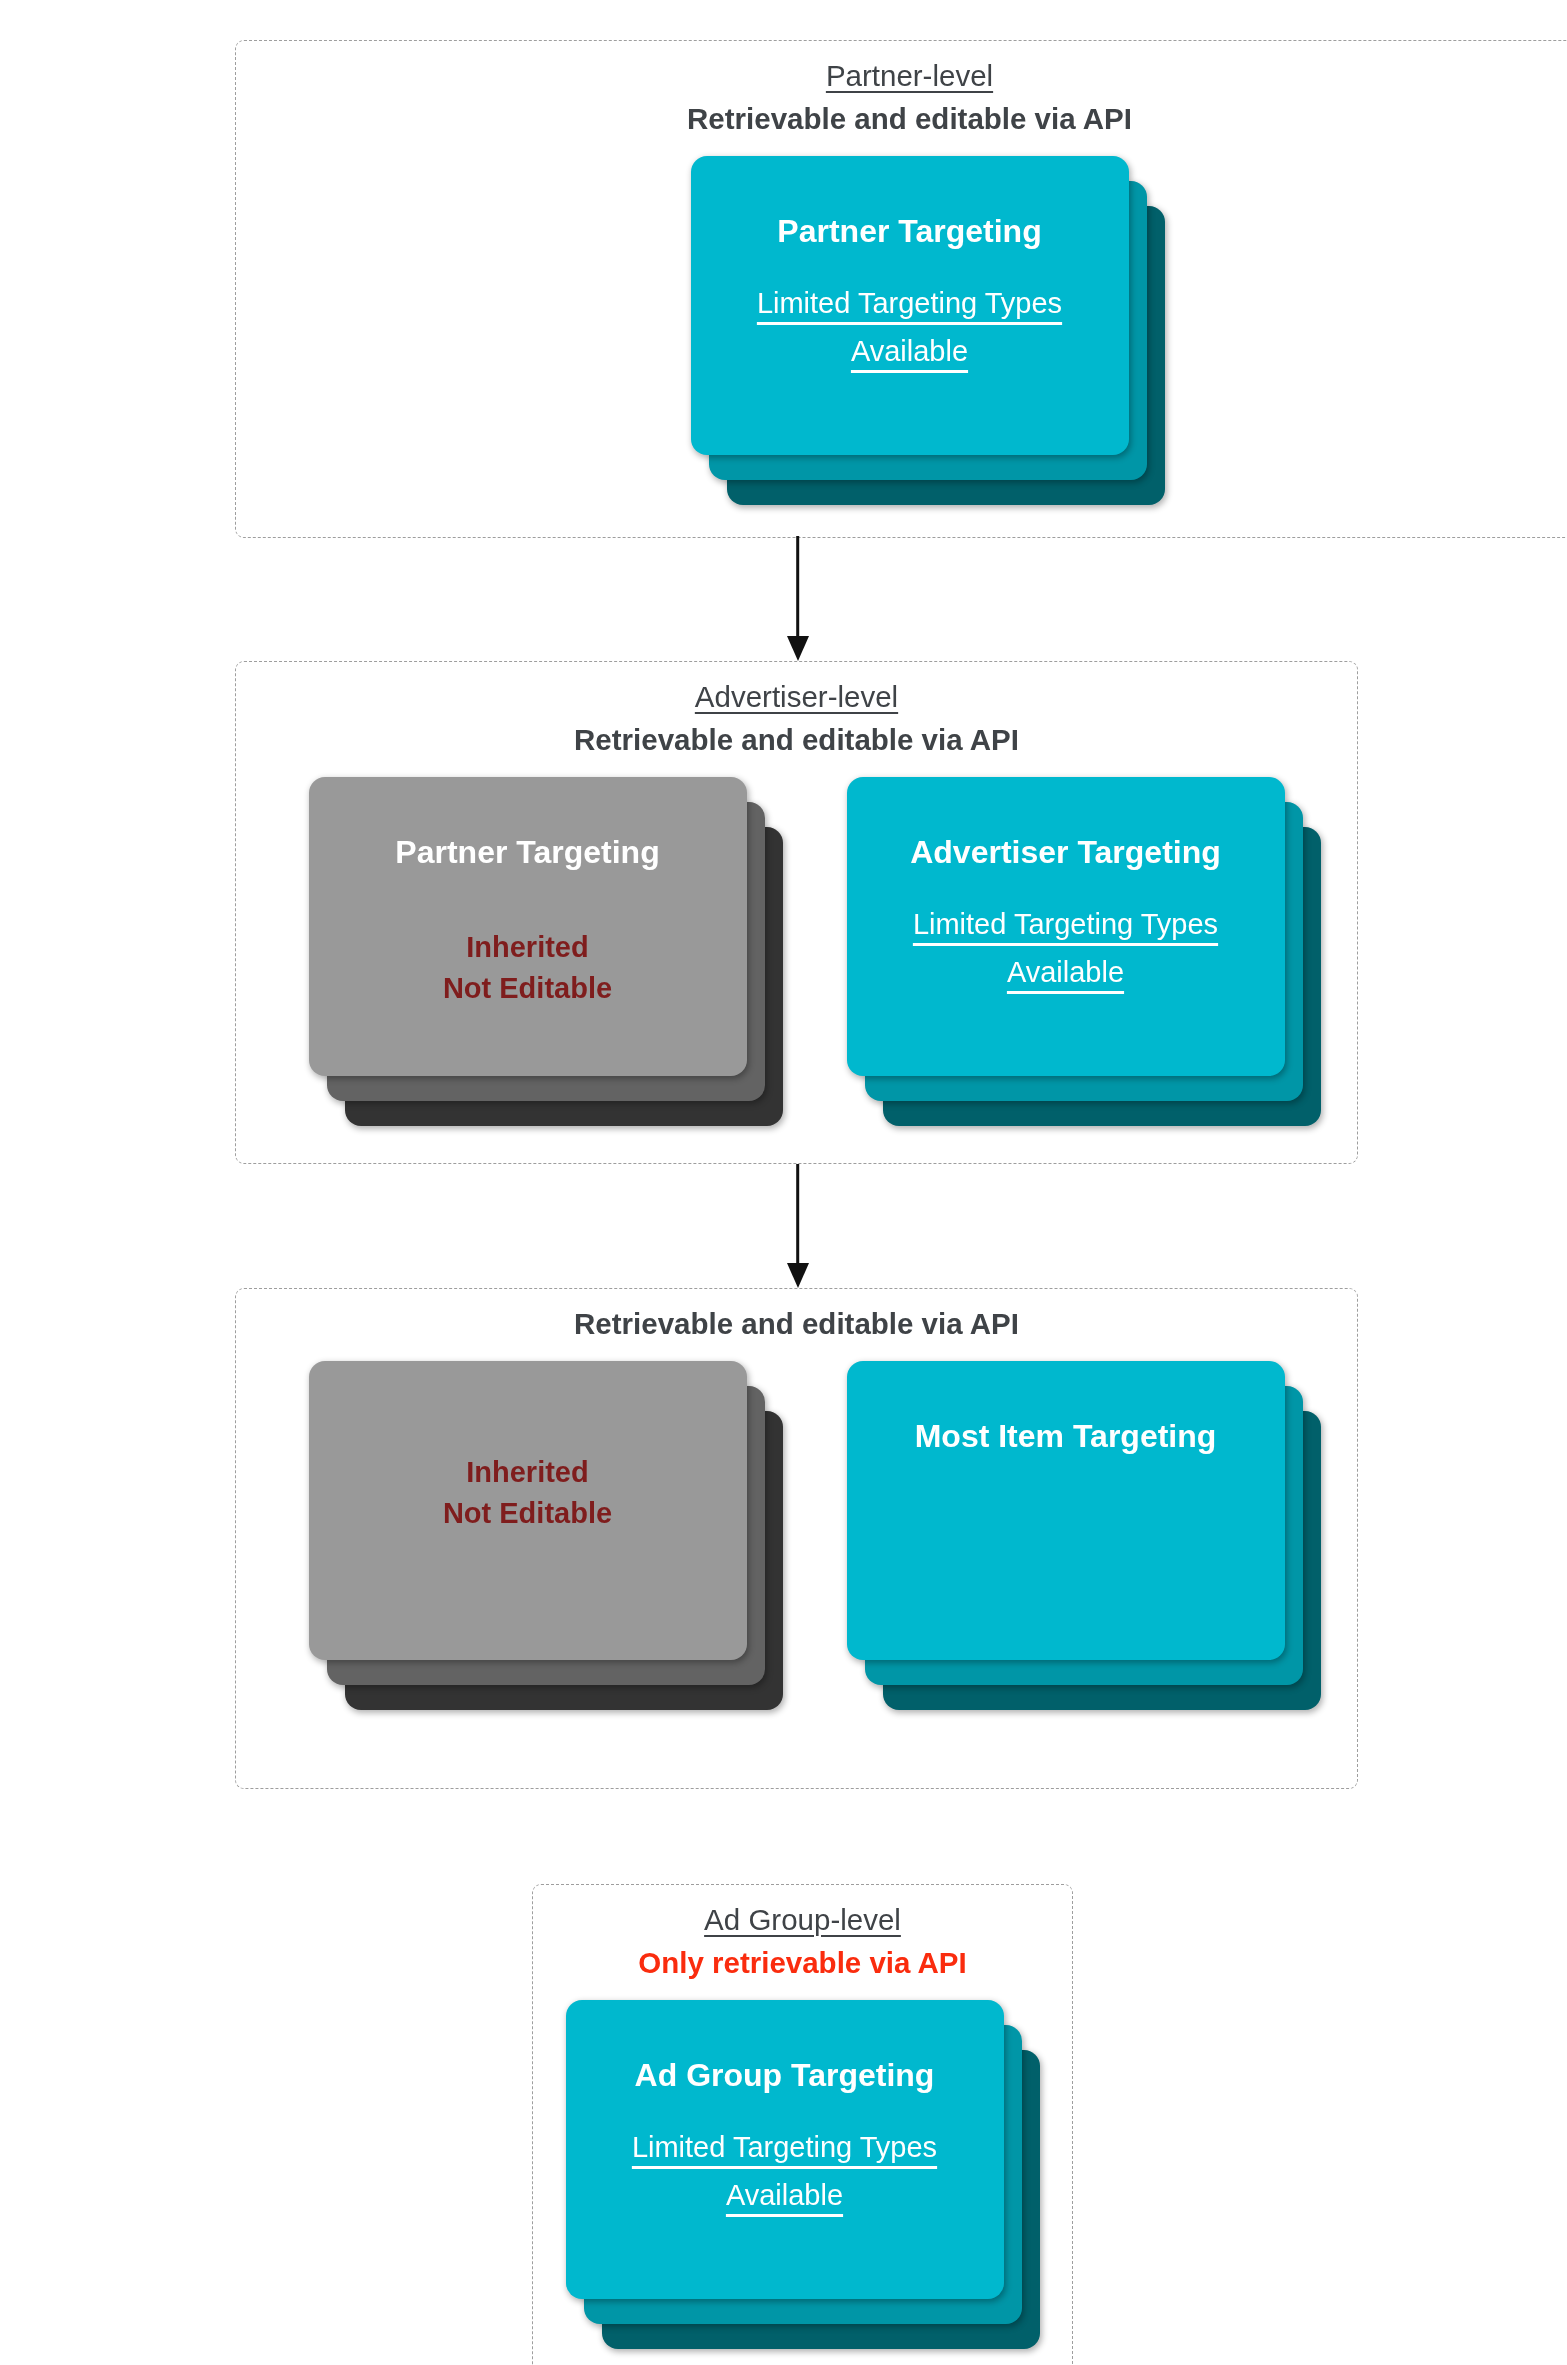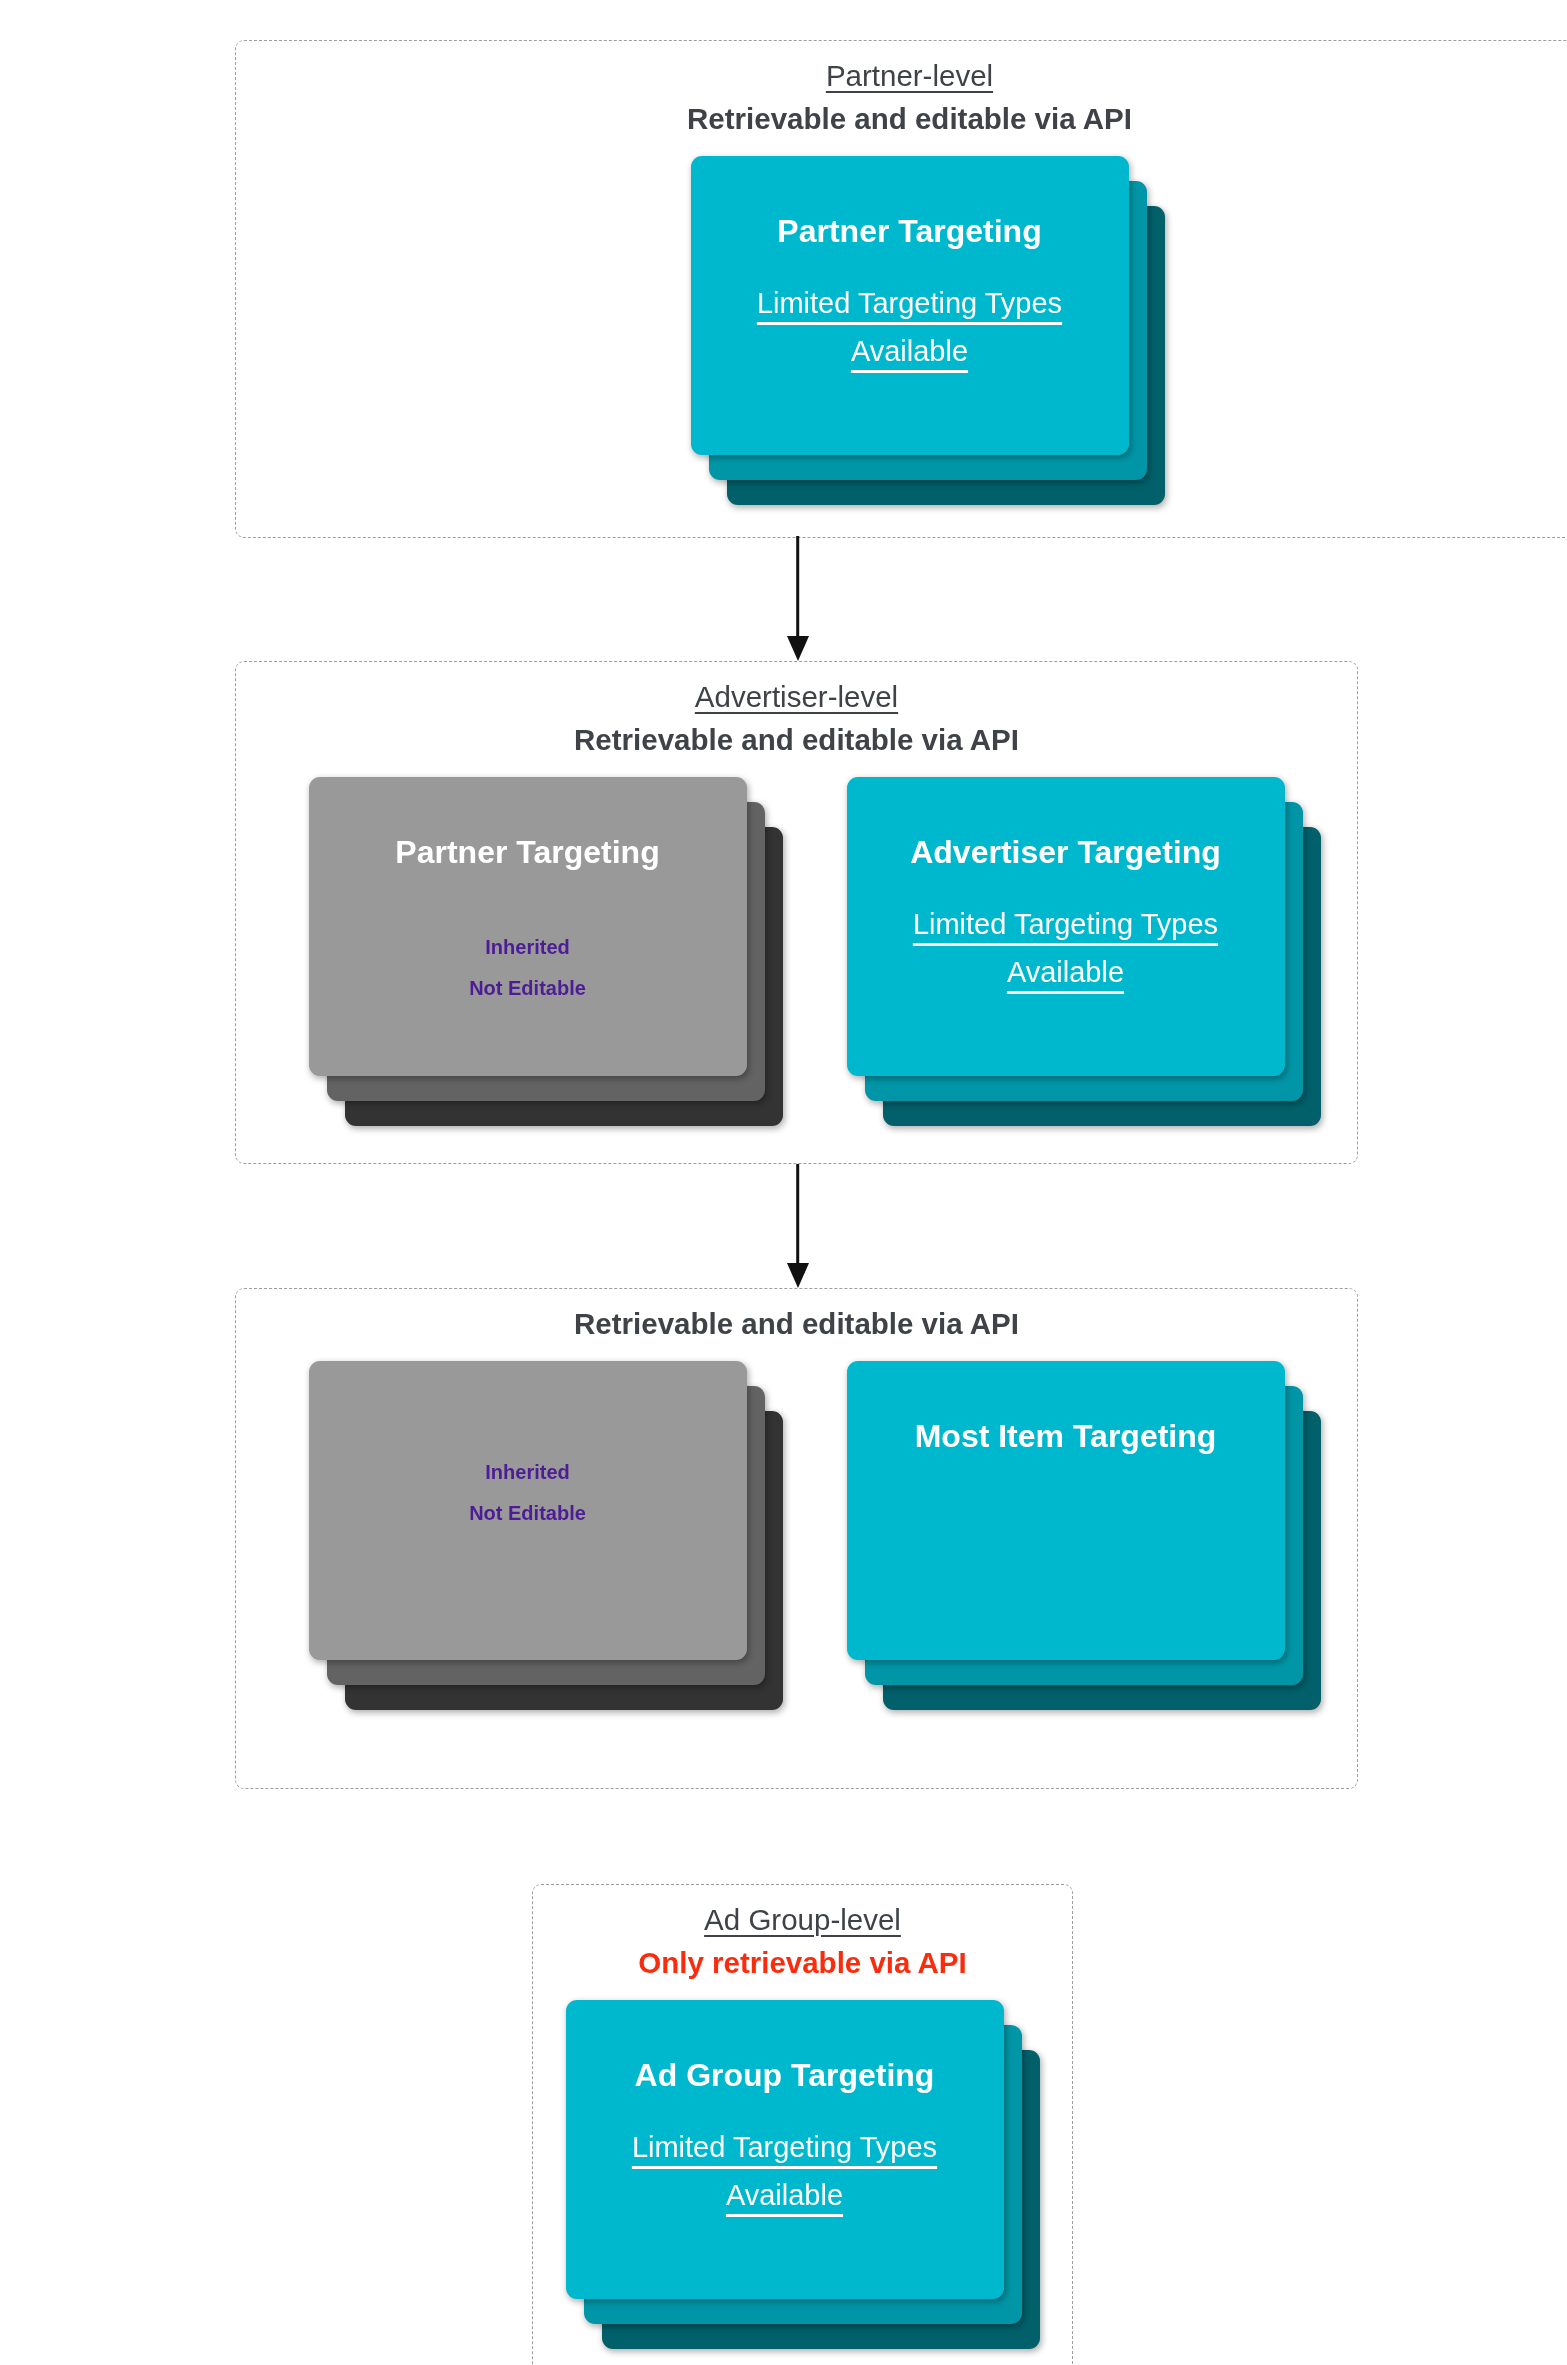--- a/index.html
+++ b/index.html
@@ -15,21 +15,21 @@
   .sec-title{
     font-size:29.5px;line-height:43px;font-weight:400;color:#3f4347;
     text-decoration:underline;text-decoration-thickness:1.8px;text-underline-offset:5.4px;
   }
   .sec-sub{font-size:29.5px;line-height:43px;font-weight:700;color:#3f4347;}
   .sec-sub.red{color:#fa2c0e;}
   .cards{display:flex;justify-content:center;gap:100px;margin-top:16px;}
   .stack{position:relative;width:438px;height:299px;flex:0 0 auto;}
   .stack.shift-left{margin-right:36px;}
   .layer{
-    position:absolute;inset:0;border-radius:11px;
+    position:absolute;inset:0;border-radius:16px;
     box-shadow:1.8px 2.7px 6.3px rgba(0,0,0,0.30);
   }
   .layer.mid{transform:translate(18px,25px);}
   .layer.back{transform:translate(36px,50px);}
   .teal .layer.front{background:#00b8ce;}
   .teal .layer.mid{background:#0096a7;}
   .teal .layer.back{background:#01606a;}
   .gray .layer.front{background:#999999;}
   .gray .layer.mid{background:#636363;}
   .gray .layer.back{background:#333333;}
@@ -39,21 +39,21 @@
   }
   .card-title{
     color:#ffffff;font-size:32px;font-weight:700;line-height:41px;max-width:393px;
   }
   .card-sub{
     color:#ffffff;font-size:29px;font-weight:400;line-height:48px;max-width:357px;
     margin-top:27px;text-decoration:underline;text-decoration-color:#ffffff;
     text-decoration-thickness:2.7px;text-underline-offset:9px;
   }
   .card-lines{
-    margin-top:54px;color:#4c1d95;font-size:20px;font-weight:700;line-height:41px;
+    margin-top:54px;color:#7f1d1d;font-size:29px;font-weight:700;line-height:41px;
   }
   .arrow{position:absolute;width:23px;}
   .arrow-line{
     position:absolute;left:50%;transform:translateX(-50%);
     top:0;bottom:23px;width:3.6px;background:#111111;
   }
   .arrow-head{
     position:absolute;left:50%;transform:translateX(-50%);bottom:0;
     width:0;height:0;border-left:11.6px solid transparent;border-right:11.6px solid transparent;
     border-top:25px solid #111111;

